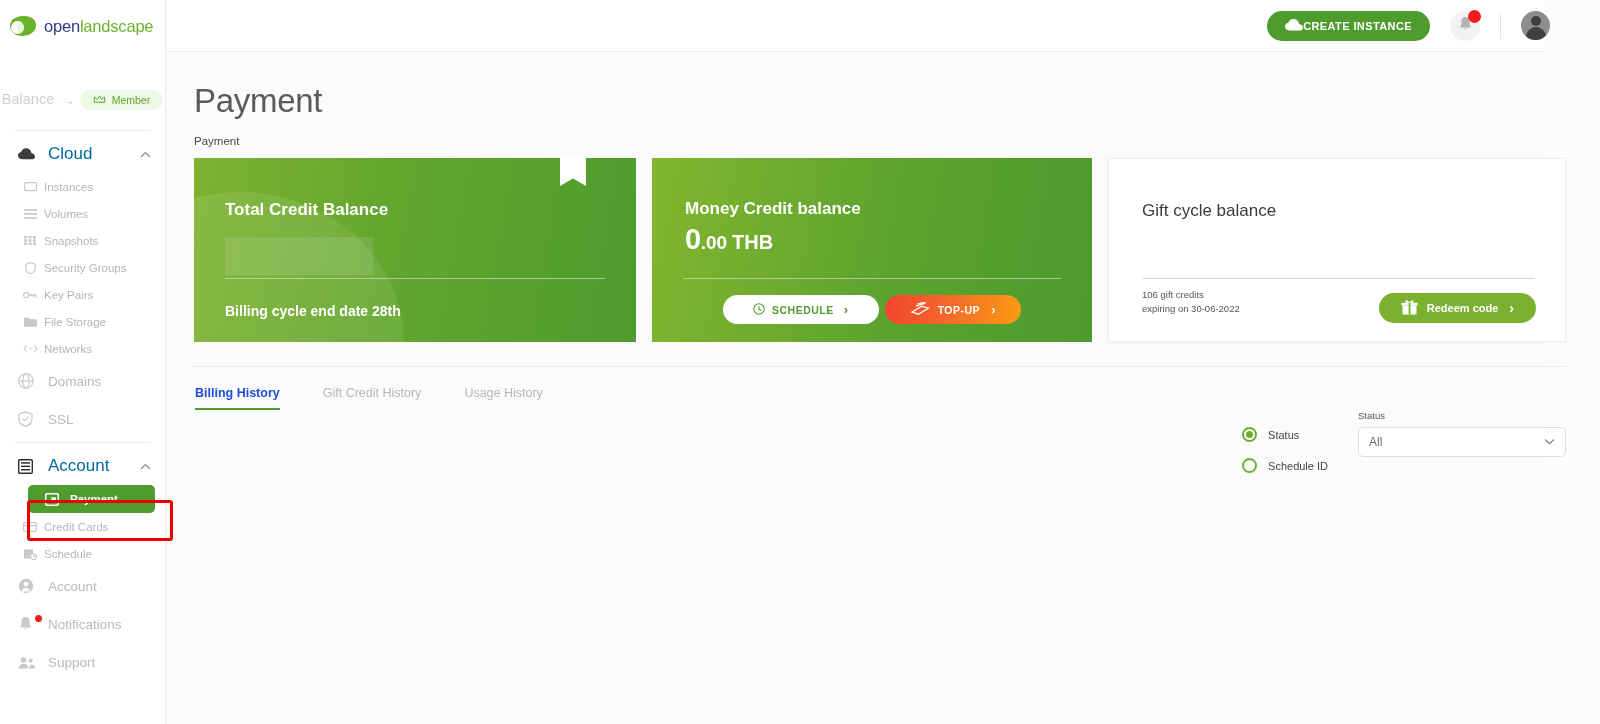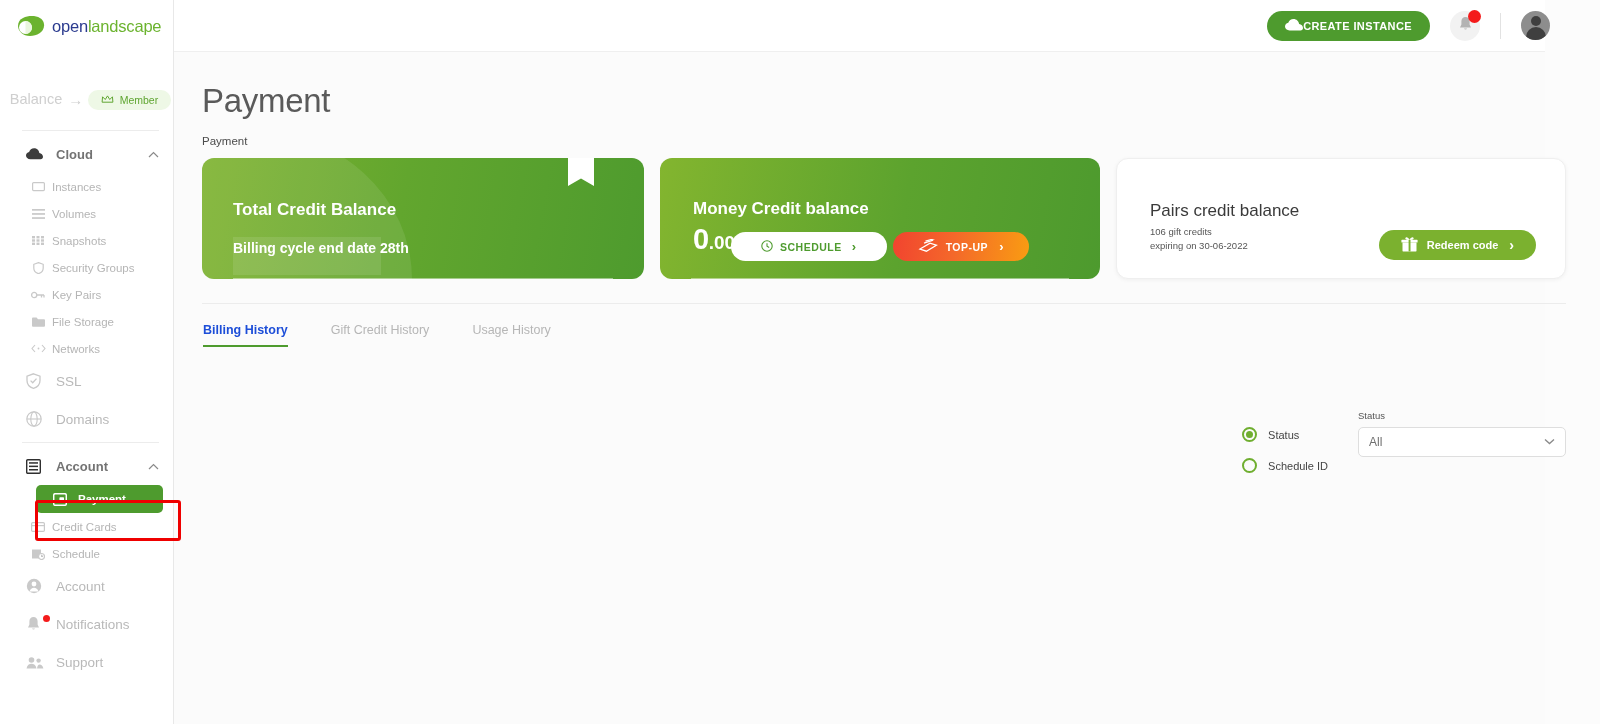--- a/index.html
+++ b/index.html
@@ -11,21 +11,20 @@
   }
   .app { position: relative; width: 1600px; height: 724px; display: flex; }
 
   
   .sidebar {
     width: 166px; height: 724px; flex: 0 0 166px;
     background: #ffffff;
     border-right: 1px solid #e8e8e8;
     position: relative;
     z-index: 5;
-    margin-left: 8px;
   }
   .logo-wrap {
     height: 52px; display: flex; align-items: center; padding-left: 9px;
   }
   .logo-mark { width: 30px; height: 22px; position: relative; margin-right: 5px; }
   .logo-text { font-size: 16.5px; letter-spacing: -0.2px; font-weight: 500; }
   .logo-text .t-open { color: #2b3b8f; }
   .logo-text .t-land { color: #6bb32e; }
 
   .balance-block { padding: 28px 0 10px; text-align: center; }
@@ -40,21 +39,21 @@
   }
   .sidebar-divider { height: 1px; background: #ececec; margin: 10px 14px 0; }
 
   .nav { padding-top: 4px; }
   .nav-group-head {
     display: flex; align-items: center; height: 38px; padding: 0 14px 0 18px;
     cursor: pointer;
   }
   .nav-group-head .ng-icon { width: 22px; display:flex; align-items:center; color:#3d3d3d; }
   .nav-group-head .ng-label {
-    flex: 1; font-size: 13px; color: #737373; font-weight: 700; margin-left: 8px;
+    flex: 1; font-size: 17px; color: #0369a1; font-weight: 400; margin-left: 8px;
   }
   .nav-group-head.muted .ng-label { color: #b9b9b9; font-weight: 500; font-size: 13.5px;}
   .nav-group-head.muted .ng-icon { color: #c9c9c9; }
   .chev { color: #8a8a8a; font-size: 10px; }
 
   .nav-sub { }
   .nav-sub-item {
     display: flex; align-items: center; height: 27px; padding-left: 42px;
     font-size: 11.5px; color: #b5b5b5; cursor: pointer; position: relative;
   }
@@ -102,21 +101,21 @@
   .avatar .head { position:absolute; width:10px; height:10px; border-radius:50%; background:#3f3f3f; left:9.5px; top:5px;}
   .avatar .body { position:absolute; width:20px; height:13px; border-radius:10px 10px 0 0; background:#3f3f3f; left:4.5px; top:16px;}
   .top-chev { margin-left: 22px; color: #9a9a9a; font-size: 13px; cursor: pointer; }
 
   .content { padding: 30px 34px 0 28px; position: relative; height: 672px; }
   .page-title { font-size: 33px; color: #5a5a5a; font-weight: 300; letter-spacing: -0.3px; }
   .breadcrumb { font-size: 11.5px; color: #4b4b4b; margin-top: 15px; font-weight: 500; }
 
   
   .cards { display: flex; gap: 16px; margin-top: 11px; }
-  .card { border-radius: 12px; position: relative; overflow: hidden; height: 121px; }
+  .card { border-radius: 0; position: relative; overflow: hidden; height: 184px; }
   .card-1 {
     width: 442px;
     background: linear-gradient(100deg, #7eb22f 0%, #62a62e 45%, #4e9b2e 100%);
   }
   .card-1 .blob {
     position: absolute; left: -120px; bottom: -150px; width: 330px; height: 300px;
     border-radius: 50%; background: rgba(255,255,255,0.09);
   }
   .ribbon {
     position: absolute; top: 0; right: 50px; width: 26px; height: 28px; background: #fff;
@@ -333,37 +332,37 @@
                 <path d="M4 1 L1 4.5 L4 8 M11 1 L14 4.5 L11 8" fill="none" stroke="#c9c9c9" stroke-width="1.1"></path>
                 <circle cx="7.5" cy="4.5" r="0.9" fill="#c9c9c9"></circle>
               </svg>
           </span>
           <span>Networks</span>
         </div>
       </div>
 
       <div class="nav-group-head muted">
         <span class="ng-icon">
-          <svg width="15" height="16" viewBox="0 0 15 16">
-              <path d="M7.5 0.8 L14 3.2 V7.6 C14 11.6 11 14.4 7.5 15.3 C4 14.4 1 11.6 1 7.6 V3.2 Z" fill="none" stroke="#c9c9c9" stroke-width="1.3"></path>
-              <path d="M4.6 7.6 L6.7 9.7 L10.5 5.6" fill="none" stroke="#c9c9c9" stroke-width="1.3"></path>
-            </svg>
-        </span>
-        <span class="ng-label">SSL</span>
-      </div>
-
-      <div class="nav-group-head muted">
-        <span class="ng-icon">
           <svg width="16" height="16" viewBox="0 0 16 16">
               <circle cx="8" cy="8" r="7.2" fill="none" stroke="#c9c9c9" stroke-width="1.2"></circle>
               <ellipse cx="8" cy="8" rx="3.2" ry="7.2" fill="none" stroke="#c9c9c9" stroke-width="1.1"></ellipse>
               <path d="M1 8 H15" stroke="#c9c9c9" stroke-width="1.1"></path>
             </svg>
         </span>
         <span class="ng-label">Domains</span>
+      </div>
+
+      <div class="nav-group-head muted">
+        <span class="ng-icon">
+          <svg width="15" height="16" viewBox="0 0 15 16">
+              <path d="M7.5 0.8 L14 3.2 V7.6 C14 11.6 11 14.4 7.5 15.3 C4 14.4 1 11.6 1 7.6 V3.2 Z" fill="none" stroke="#c9c9c9" stroke-width="1.3"></path>
+              <path d="M4.6 7.6 L6.7 9.7 L10.5 5.6" fill="none" stroke="#c9c9c9" stroke-width="1.3"></path>
+            </svg>
+        </span>
+        <span class="ng-label">SSL</span>
       </div>
 
       <div class="sidebar-divider" style="margin-top:4px;"></div>
 
       <div class="nav-group-head" style="margin-top:4px;">
         <span class="ng-icon">
           <svg width="15" height="15" viewBox="0 0 15 15">
               <rect x="0.7" y="0.7" width="13.6" height="13.6" rx="1" fill="none" stroke="#2f2f2f" stroke-width="1.4"></rect>
               <g fill="#2f2f2f">
                 <rect x="3" y="3.2" width="9" height="1.5"></rect>
@@ -528,21 +527,21 @@
                     </g>
                   </svg>
               </span>
               <span>TOP-UP</span>
               <span style="font-size:13px;margin-left:3px;">›</span>
             </button>
           </div>
         </div>
 
         <div class="card card-3">
-          <div class="gift-title">Pairs credit balance</div>
+          <div class="gift-title">Gift cycle balance</div>
           <div class="gc-rule"></div>
           <div class="gift-meta">
             <div>106 gift credits</div>
             <div>expiring on 30-06-2022</div>
           </div>
           <button class="btn-redeem">
             <span>
               <svg width="17" height="16" viewBox="0 0 17 16">
                   <g fill="#ffffff">
                     <rect x="1.5" y="6.4" width="14" height="9" rx="0.6"></rect>

